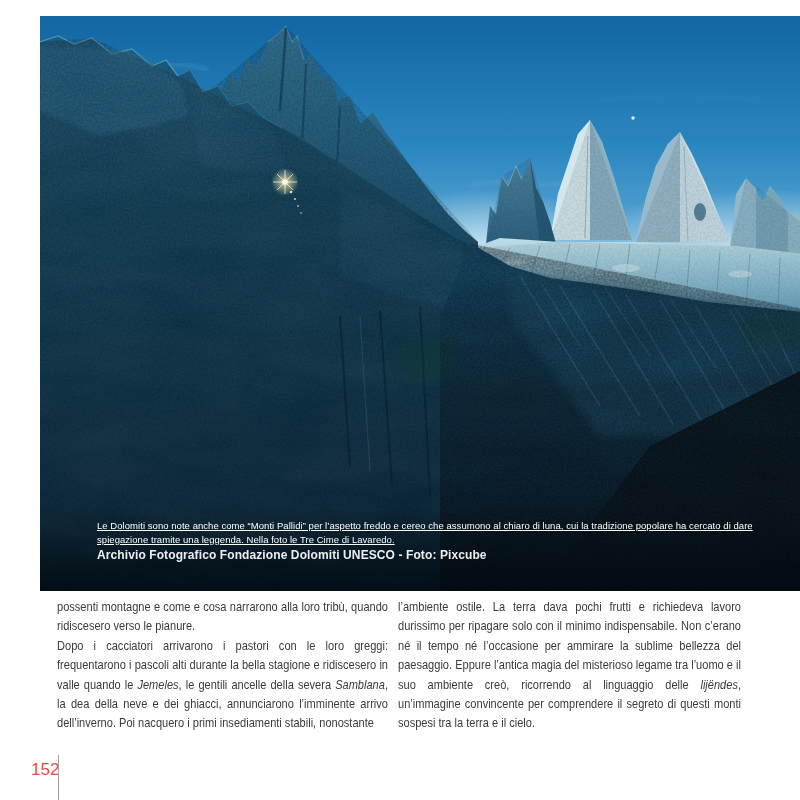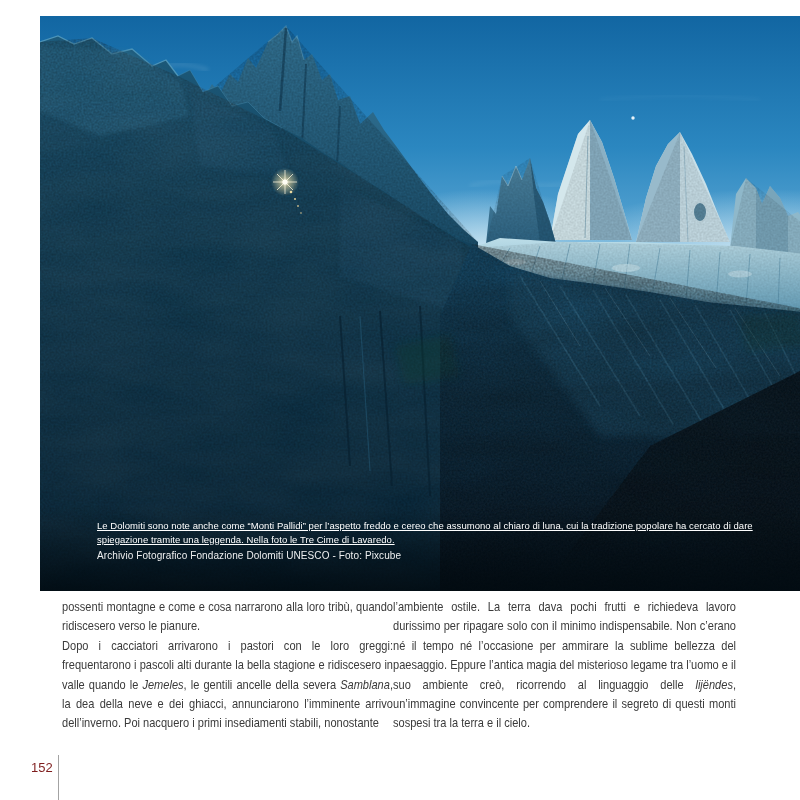--- a/index.html
+++ b/index.html
@@ -15,41 +15,41 @@
   .caption-block{
     position:absolute;left:57px;top:503px;width:658px;
     color:#ffffff;
   }
   .caption-text{
     margin:0;font-size:9.5px;line-height:13.5px;font-weight:normal;
     letter-spacing:.05px;
     text-decoration:underline;
   }
   .caption-credit{
-    margin:5px 0 0 0;font-size:10px;line-height:9px;font-weight:normal;
+    margin:5px 0 0 0;font-size:12px;line-height:9px;font-weight:bold;
     opacity:.93;letter-spacing:.1px;
   }
   .columns{
     position:absolute;left:57px;top:597px;width:684px;
-    display:flex;justify-content:center;
+    display:flex;justify-content:space-between;
   }
   .col{overflow:visible;}
   .col-left{width:331px;}
   .col-right{width:343px;}
   .col-inner{
     transform:scaleX(.85);transform-origin:0 0;width:117.65%;
   }
   .col p{
     margin:0;font-size:13px;line-height:19.4px;color:#3a3a3a;
     text-align:justify;
   }
   .col p i{font-style:italic;}
   .page-number{
     position:absolute;left:31px;top:760px;width:22px;
-    font-size:13px;color:#7f1d1d;text-align:left;
+    font-size:17px;color:#ef4444;text-align:left;
   }
   .page-rule{
     position:absolute;left:58px;top:755px;width:1px;height:45px;
     background:#a3a3a3;
   }
 </style>
 </head>
 <body>
 
 <figure class="photo">

